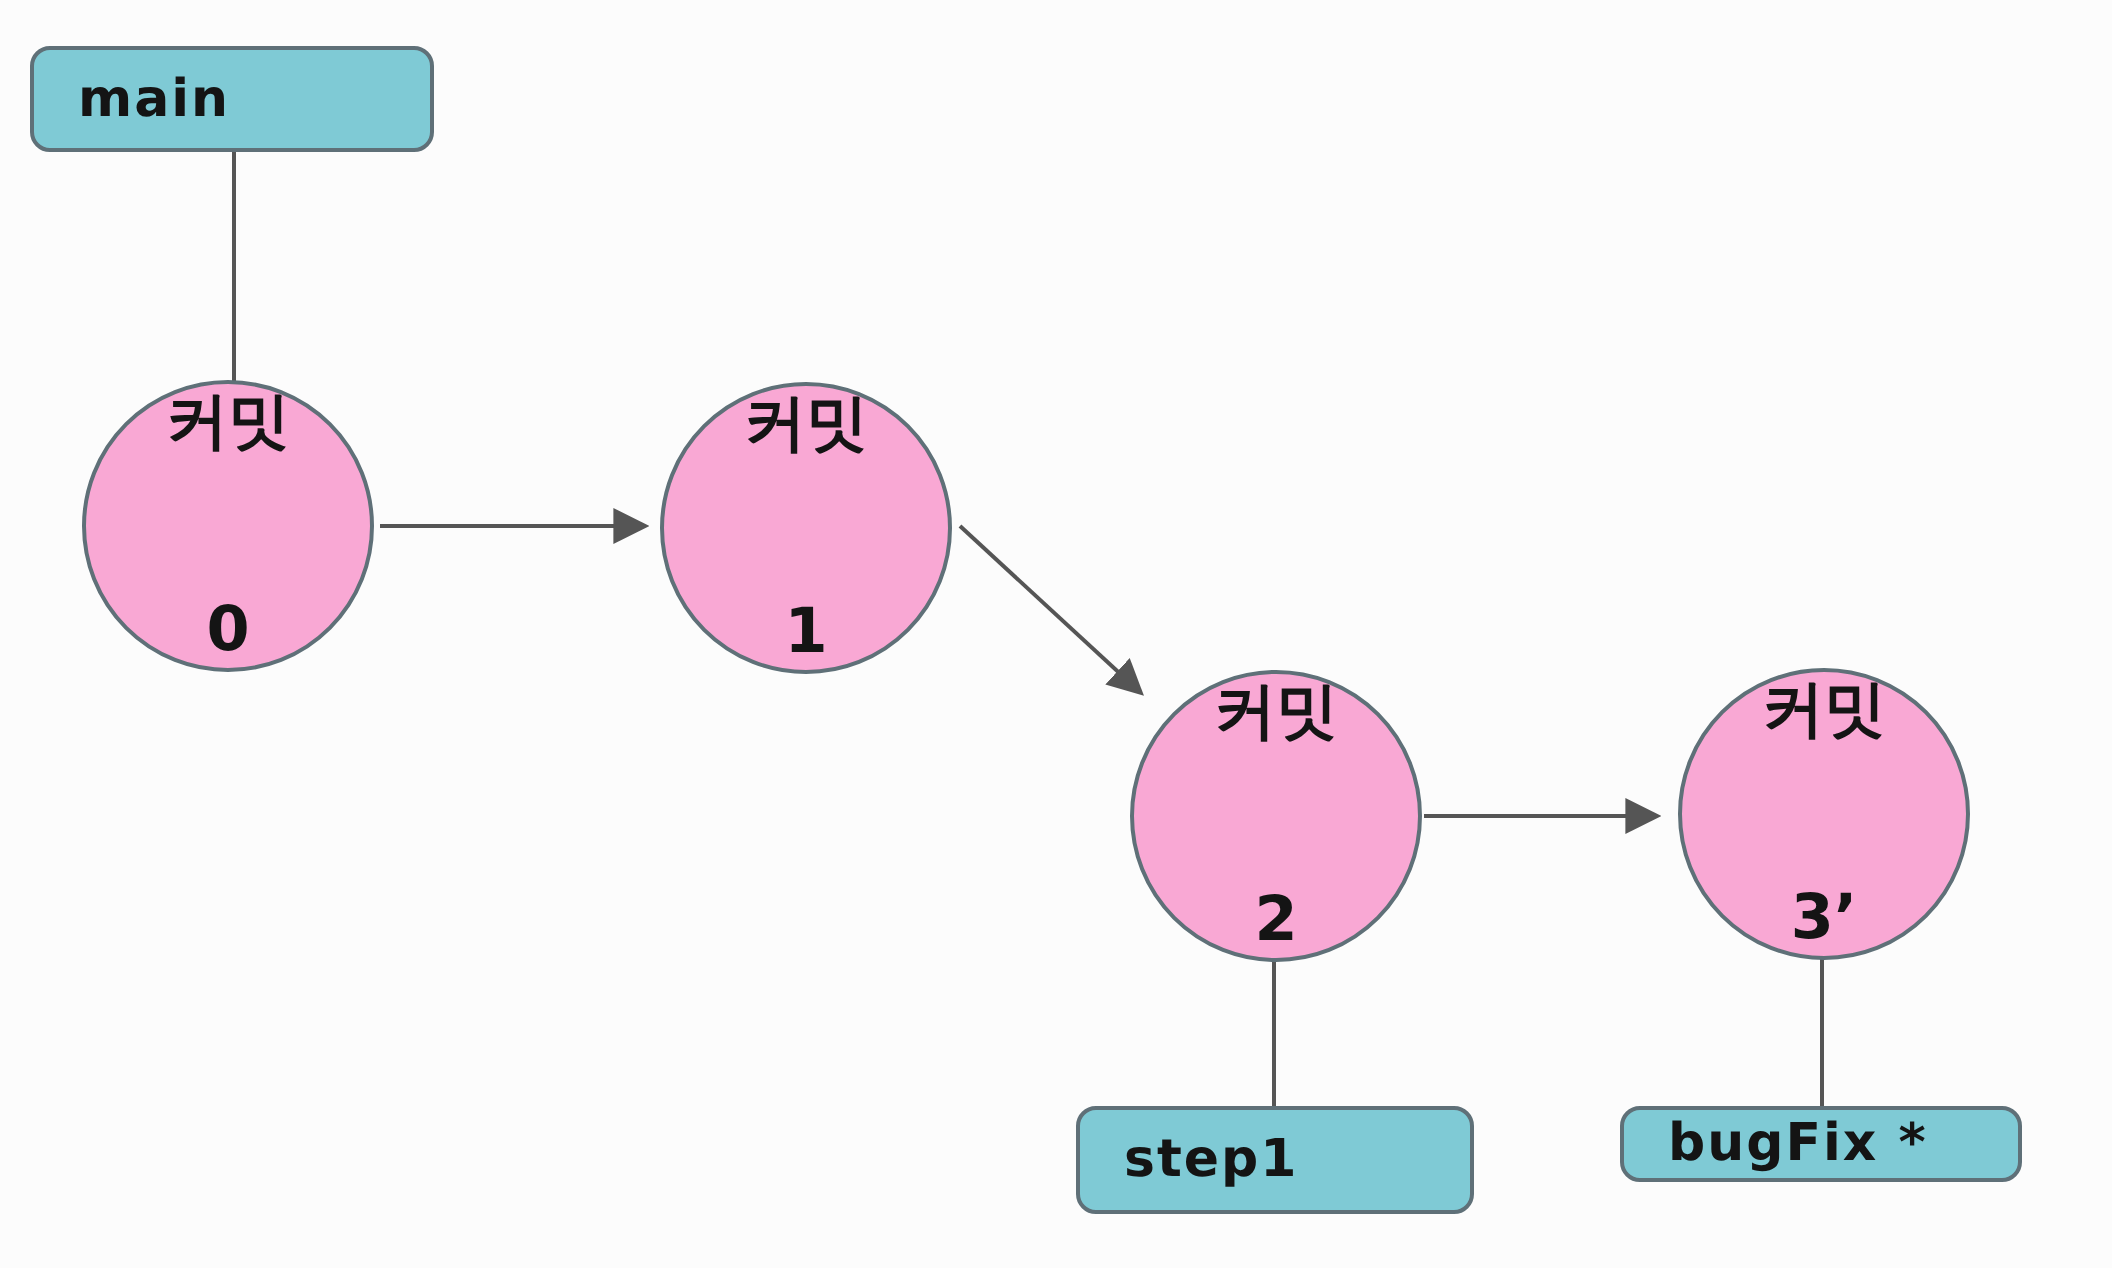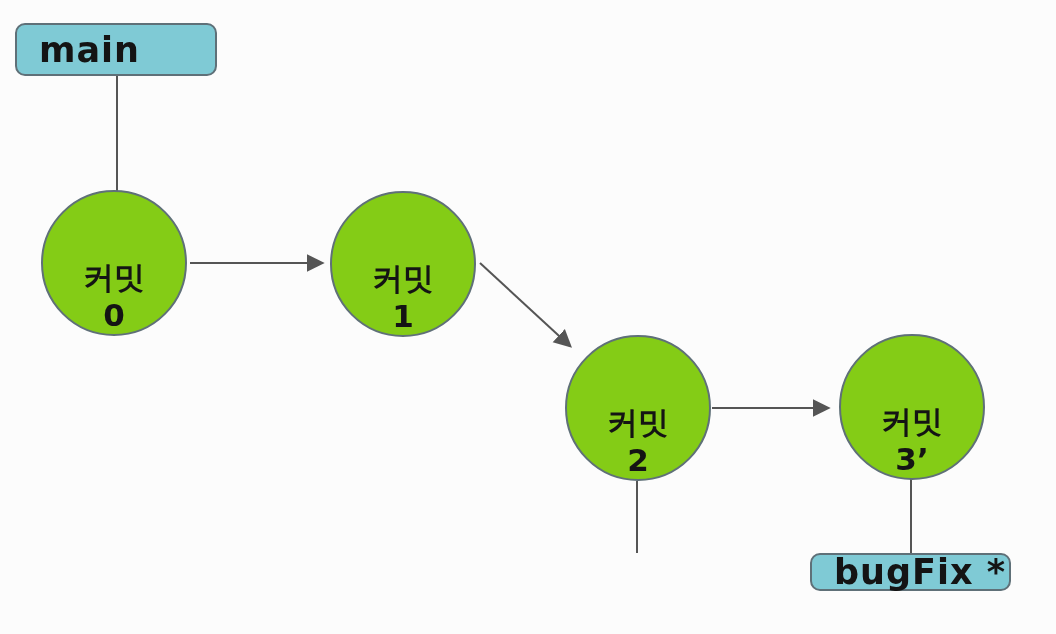--- a/index.html
+++ b/index.html
@@ -23,41 +23,41 @@
   }
   .branch-label {
     position: absolute;
     box-sizing: border-box;
     background: #7fcad5;
     border: 2.5px solid #5f7078;
     border-radius: 10px;
     display: flex;
     align-items: center;
     padding-left: 22px;
-    font-size: 35px;
+    font-size: 26px;
     font-weight: bold;
     color: #141414;
     letter-spacing: 1px;
   }
   .branch-main  { left: 15px;  top: 23px;  width: 202px; height: 53px; }
   .branch-step1 { left: 538px; top: 553px; width: 199px; height: 54px; }
   .branch-bugfix{ left: 810px; top: 553px; width: 201px; height: 38px; }
 
   .commit-node {
     position: absolute;
     box-sizing: border-box;
     width: 146px;
     height: 146px;
-    background: #84cc16;
+    background: #f9a8d4;
     border: 2.5px solid #5f7078;
     border-radius: 50%;
     display: flex;
     flex-direction: column;
     align-items: center;
-    justify-content: flex-end;
+    justify-content: space-between;
     font-size: 31px;
     font-weight: bold;
     color: #141414;
     line-height: 38px;
     text-align: center;
   }
   .commit-0 { left: 41px;  top: 190px; }
   .commit-1 { left: 330px; top: 191px; }
   .commit-2 { left: 565px; top: 335px; }
   .commit-3 { left: 839px; top: 334px; }
@@ -98,18 +98,21 @@
   <div class="commit-node commit-2">
     <span>커밋</span>
     <span>2</span>
   </div>
 
   <div class="commit-node commit-3">
     <span>커밋</span>
     <span>3’</span>
   </div>
 
+  <div class="branch-label branch-step1">
+    <span>step1</span>
+  </div>
 
   <div class="branch-label branch-bugfix">
     <span>bugFix *</span>
   </div>
 
 </div>
 
 </body></html>

